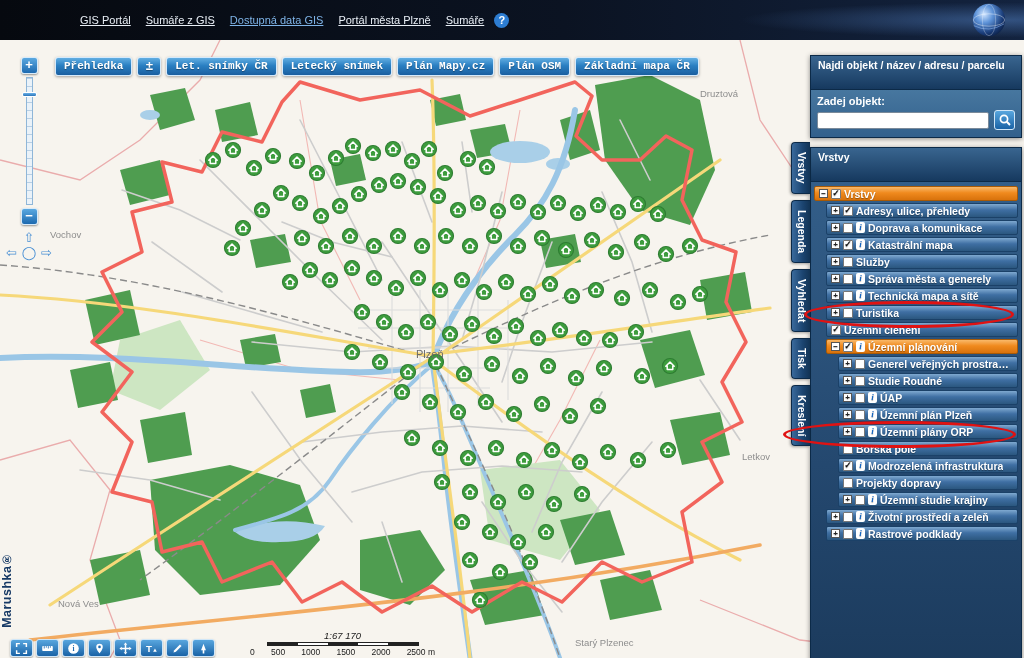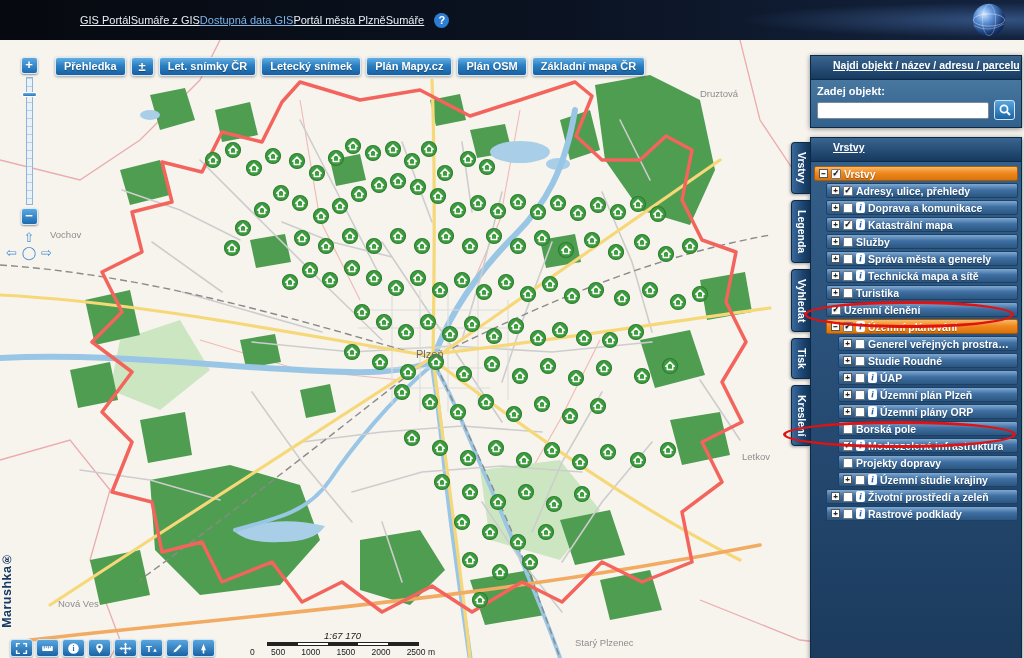--- a/index.html
+++ b/index.html
@@ -6,21 +6,21 @@
   html,body { width:1024px; height:658px; font-family:"Liberation Sans", sans-serif; }
   .app { position:relative; width:1024px; height:658px; overflow:hidden; background:#f7f4ee; }
 
   
   header { position:absolute; top:0; left:0; right:0; height:40px;
     background:linear-gradient(90deg,#06090f 0%,#0b1322 55%,#13233f 100%);
     display:flex; align-items:center; z-index:20; }
   header::after { content:""; position:absolute; right:0; top:0; width:320px; height:100%;
     background:radial-gradient(ellipse at 93% 50%, rgba(90,140,210,.45), transparent 62%); pointer-events:none; }
   .app-title { margin-left:70px; color:#ffffff; font-size:21px; letter-spacing:1px; white-space:nowrap; }
-  .nav { margin-left:32px; display:flex; align-items:center; z-index:2;padding-left:48px; }
+  .nav { margin-left:32px; display:flex; gap:15px; align-items:center; z-index:2;padding-left:48px; }
   .nav-link { color:#e9eff6; font-size:11px; text-decoration:underline; cursor:pointer; white-space:nowrap; }
   .nav-link.accent { color:#7fb4e8; }
   .help-badge { width:15px; height:15px; border-radius:50%; background:#2d7dd2; color:#fff;
     font-size:11px; font-weight:bold; display:flex; align-items:center; justify-content:center;
     margin-left:10px; cursor:pointer; z-index:2; }
   .globe { position:absolute; right:16px; top:1px; width:38px; height:38px; z-index:2; }
 
   
   .map-area { position:absolute; top:40px; left:0; right:0; bottom:0; }
   #map-svg { position:absolute; inset:0; width:100%; height:100%; }
@@ -36,21 +36,21 @@
 
   .pan-control { position:absolute; left:6px; top:190px; width:46px; color:#4a90d4; text-align:center; z-index:6; }
   .pan-up { font-size:13px; cursor:pointer; }
   .pan-row { display:flex; justify-content:space-between; align-items:center; font-size:13px; }
   .pan-row span { cursor:pointer; }
 
   .map-toolbar { position:absolute; left:55px; top:17px; display:flex; gap:5px; z-index:6; }
   .tool-btn { height:19px; line-height:17px; padding:0 8px;
     background:linear-gradient(#62aee2 0%, #2a7fc2 45%, #1a5fa0 100%);
     border:1px solid #d5eafc; border-radius:3px; color:#fff; font-size:11px; font-weight:bold;
-    box-shadow:0 1px 3px rgba(0,0,0,.35); cursor:pointer; text-shadow:0 1px 1px rgba(0,0,0,.35); white-space:nowrap; }
+    box-shadow:0 1px 3px rgba(0,0,0,.35); cursor:pointer; text-shadow:0 1px 1px rgba(0,0,0,.35); white-space:nowrap;font-family:Liberation Mono, monospace; }
   .tool-btn.icon-btn { padding:0 7px; font-size:13px; }
 
   .bottom-toolbar { position:absolute; left:10px; bottom:1px; display:flex; gap:3px; z-index:6; }
   .mini-btn { width:23px; height:18px; background:linear-gradient(#58a6de,#1a63a6); border:1px solid #cfe6f8;
     border-radius:3px; display:flex; align-items:center; justify-content:center; cursor:pointer;
     box-shadow:0 1px 2px rgba(0,0,0,.35); }
   .mini-btn svg { width:13px; height:13px; }
 
   .brand { position:absolute; left:0; bottom:30px; writing-mode:vertical-rl; transform:rotate(180deg);
     color:#173a66; font-size:12.5px; font-weight:bold; letter-spacing:.5px; z-index:6; }
@@ -62,22 +62,22 @@
   .scale-labels { display:flex; justify-content:space-between; font-size:8.5px; margin-top:1px; }
 
   
   .side-tabs { position:absolute; top:142px; right:214px; width:19px; display:flex; flex-direction:column; gap:6px; z-index:8; }
   .side-tab { writing-mode:vertical-rl; background:linear-gradient(90deg,#3a6a9c,#1b4470 60%,#123354);
     border:1px solid #0c2a48; border-right:none; border-radius:4px 0 0 4px; color:#fff; font-size:10.5px;
     font-weight:bold; padding:9px 2px; text-align:center; cursor:pointer; box-shadow:-1px 1px 3px rgba(0,0,0,.35); }
 
   
   .right-panel { position:absolute; top:55px; right:2px; width:212px; bottom:0; z-index:7; }
-  .panel-header { height:24px; line-height:18px; background:linear-gradient(#39658f,#16395f);
-    color:#fff; font-size:10.5px; font-weight:bold; padding:0 22px; border-bottom:1px solid #0c2a48; white-space:nowrap;text-decoration:underline; }
+  .panel-header { height:34px; line-height:18px; background:linear-gradient(#39658f,#16395f);
+    color:#fff; font-size:10.5px; font-weight:bold; padding:0 7px; border-bottom:1px solid #0c2a48; white-space:nowrap; }
   .search-panel { border:1px solid #0c2a48; box-shadow:0 1px 5px rgba(0,0,0,.45); margin-bottom:9px; }
   .search-body { background:linear-gradient(#47779f,#32608c); padding:3px 6px 7px; }
   .search-label { color:#fff; font-size:11px; font-weight:bold; margin:2px 0 3px; }
   .search-row { display:flex; gap:5px; align-items:center; }
   .search-input { flex:1; height:17px; border:1px solid #7a8a9a; border-radius:2px; font-size:11px; padding:0 3px; }
   .search-btn { width:21px; height:20px; background:linear-gradient(#58a6de,#1a63a6); border:1px solid #cfe6f8;
     border-radius:3px; display:flex; align-items:center; justify-content:center; cursor:pointer; }
   .search-btn svg { width:14px; height:14px; }
 
   .layers-panel { border:1px solid #0c2a48; height:530px;

